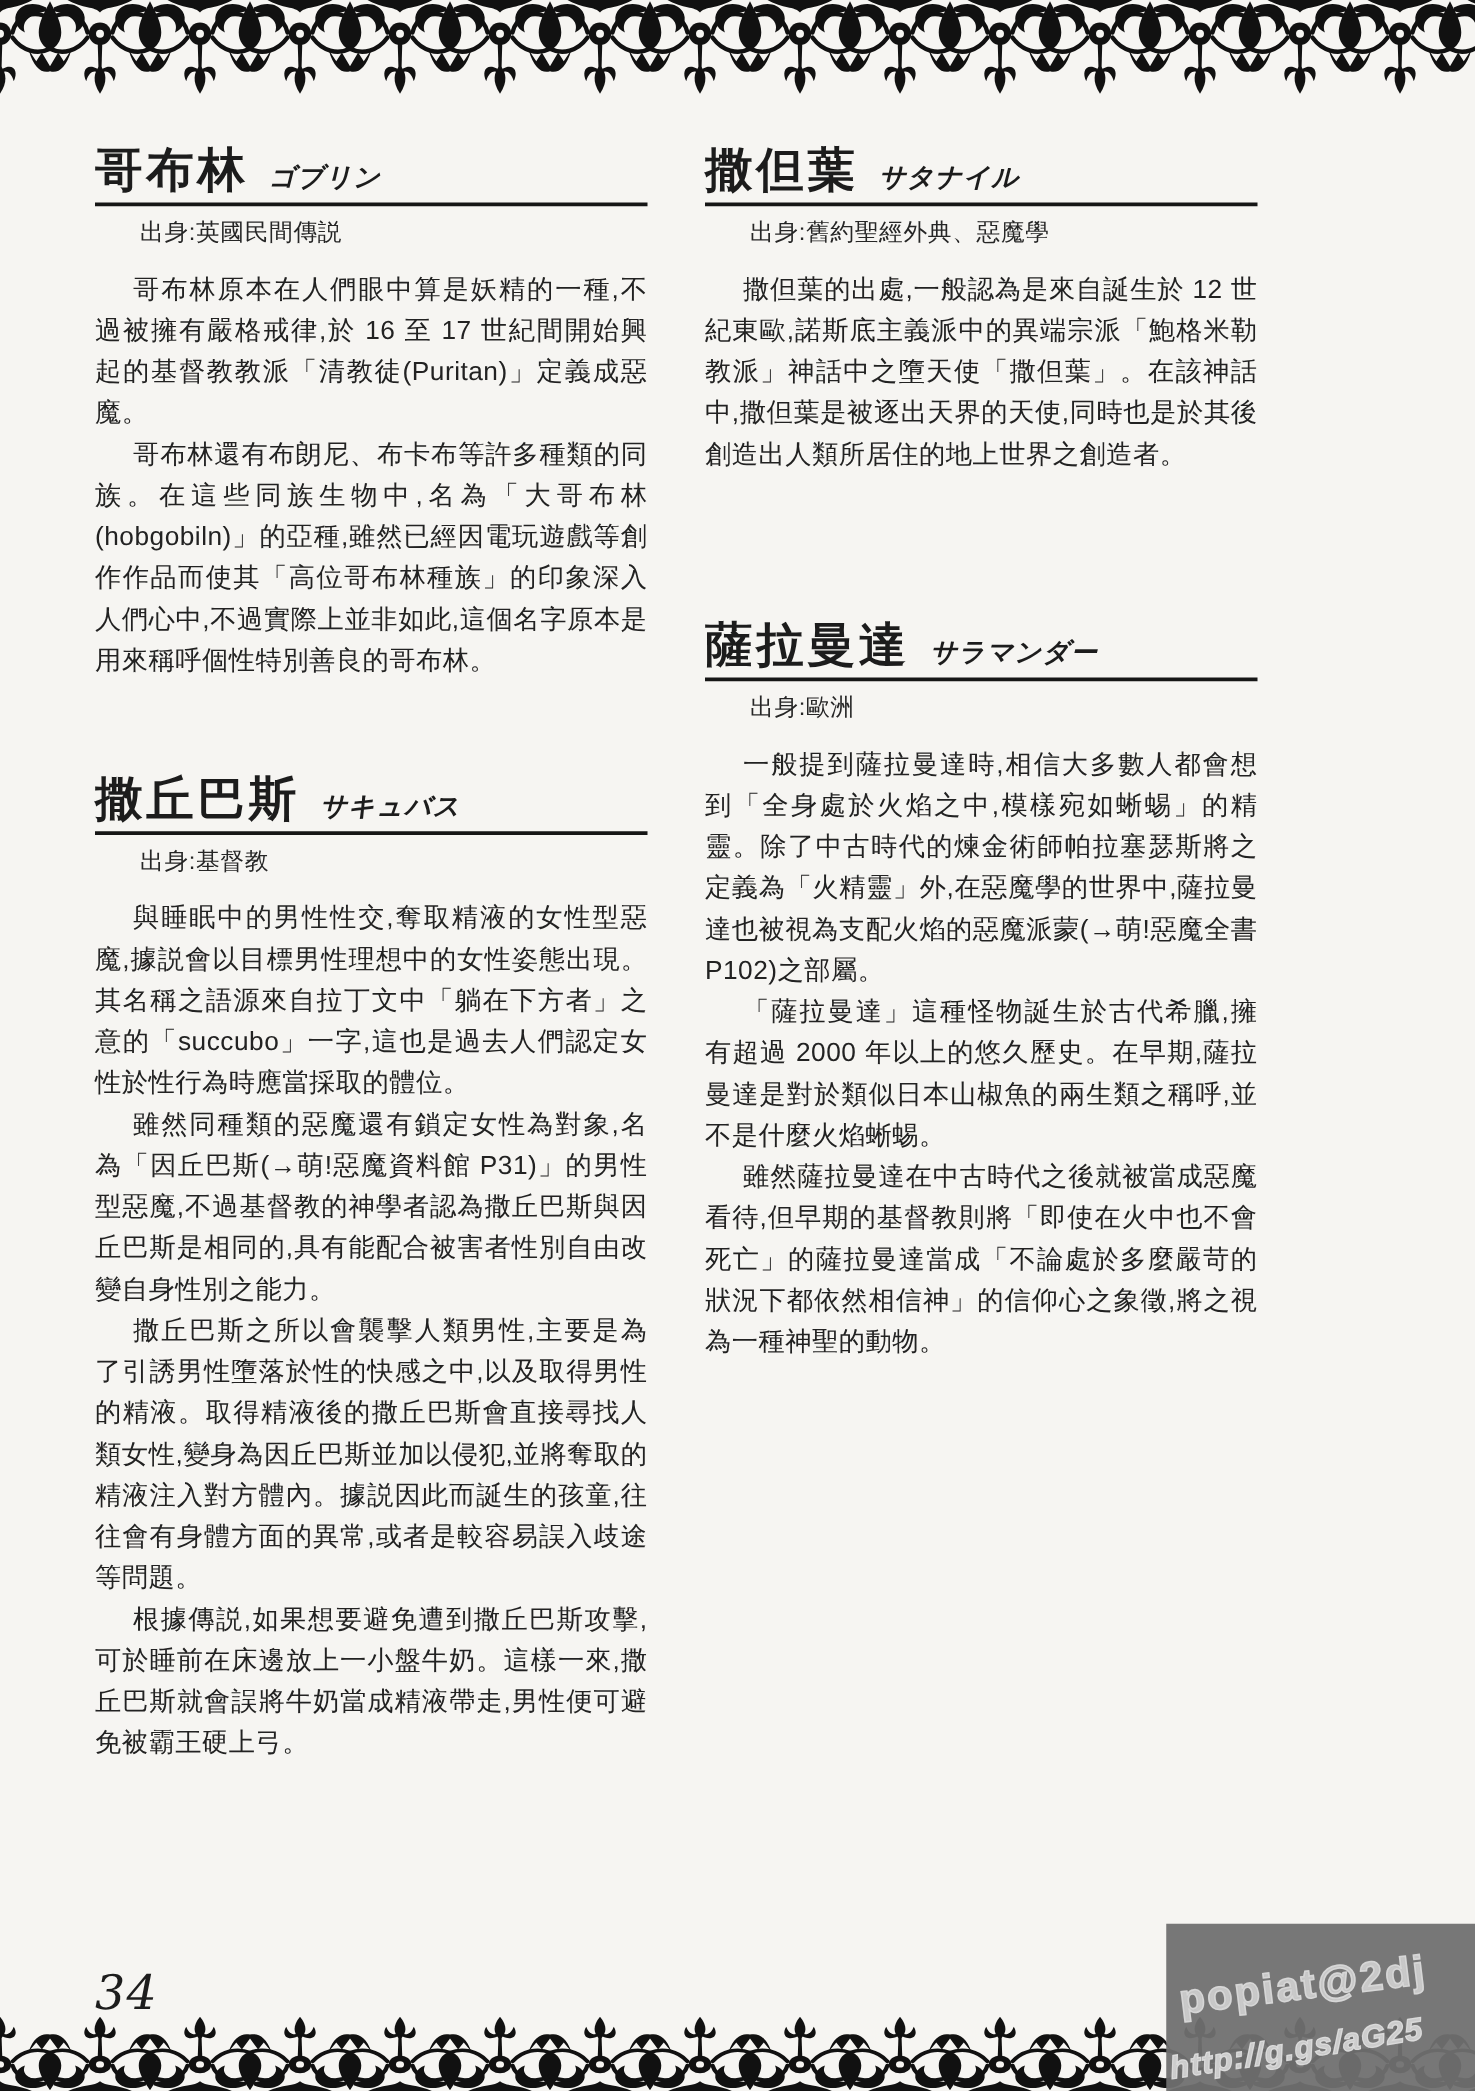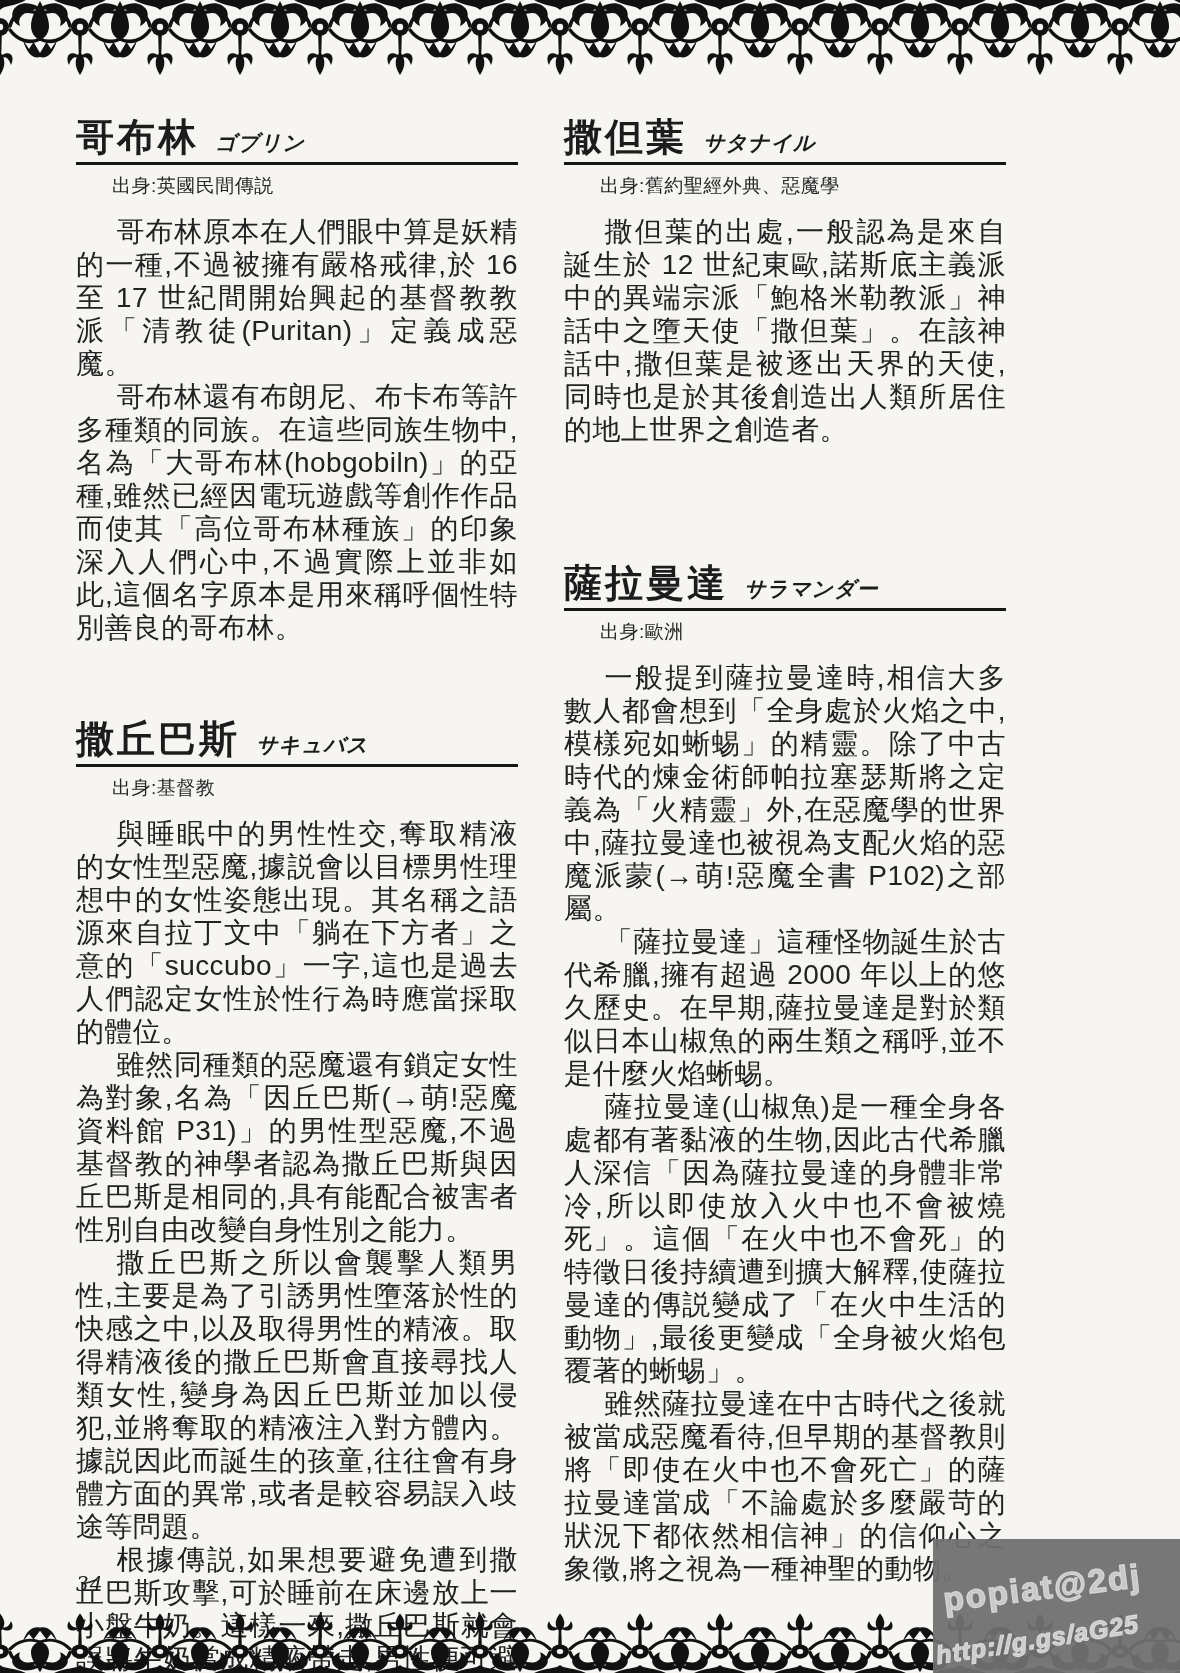--- a/index.html
+++ b/index.html
@@ -32,29 +32,29 @@
   }
   .entry-title .kana{
     font-size:21px;font-weight:700;letter-spacing:1px;font-style:italic;
   }
   .origin{
     font-size:19px;letter-spacing:.5px;color:#262626;
     padding:8px 0 16px 0;
     margin-left:36px;
   }
   .entry p{
-    margin:0;font-size:28px;line-height:33px;letter-spacing:.4px;
+    margin:0;font-size:21px;line-height:33px;letter-spacing:.4px;
     text-align:justify;text-justify:inter-ideograph;
     text-indent:1.45em;color:#222;
   }
   
   .page-number{
     position:absolute;left:76px;top:1572px;
     font-family:"DejaVu Serif","Liberation Serif",serif;
-    font-style:italic;font-size:20px;color:#1d1d1d;letter-spacing:1px;
+    font-style:italic;font-size:38px;color:#1d1d1d;letter-spacing:1px;
   }
   
   .watermark{
     position:absolute;right:0;bottom:0;width:247px;height:134px;
     background:rgba(112,112,112,.95);z-index:6;overflow:hidden;
   }
   .wm-line1{
     position:absolute;left:10px;top:30px;
     font-size:33px;font-weight:800;letter-spacing:2px;
     transform:rotate(-7deg);
@@ -171,21 +171,20 @@
       </section>
 
       <section class="entry">
         <h2 class="entry-title">
           <span class="zh">薩拉曼達</span>
           <span class="kana">サラマンダー</span>
         </h2>
         <div class="origin">出身:歐洲</div>
         <p>一般提到薩拉曼達時,相信大多數人都會想到「全身處於火焰之中,模樣宛如蜥蜴」的精靈。除了中古時代的煉金術師帕拉塞瑟斯將之定義為「火精靈」外,在惡魔學的世界中,薩拉曼達也被視為支配火焰的惡魔派蒙(→萌!惡魔全書 P102)之部屬。</p>
         <p>「薩拉曼達」這種怪物誕生於古代希臘,擁有超過 2000 年以上的悠久歷史。在早期,薩拉曼達是對於類似日本山椒魚的兩生類之稱呼,並不是什麼火焰蜥蜴。</p>
-        <p>薩拉曼達(山椒魚)是一種全身各處都有著黏液的生物,因此古代希臘人深信「因為薩拉曼達的身體非常冷,所以即使放入火中也不會被燒死」。這個「在火中也不會死」的特徵日後持續遭到擴大解釋,使薩拉曼達的傳説變成了「在火中生活的動物」,最後更變成「全身被火焰包覆著的蜥蜴」。</p>
         <p>雖然薩拉曼達在中古時代之後就被當成惡魔看待,但早期的基督教則將「即使在火中也不會死亡」的薩拉曼達當成「不論處於多麼嚴苛的狀況下都依然相信神」的信仰心之象徵,將之視為一種神聖的動物。</p>
       </section>
 
     </div>
   </div>
 
   <div class="page-number">34</div>
 
   <div class="border-bottom">
     <svg viewBox="0 0 1180 78" width="1180" height="62" preserveAspectRatio="none">

